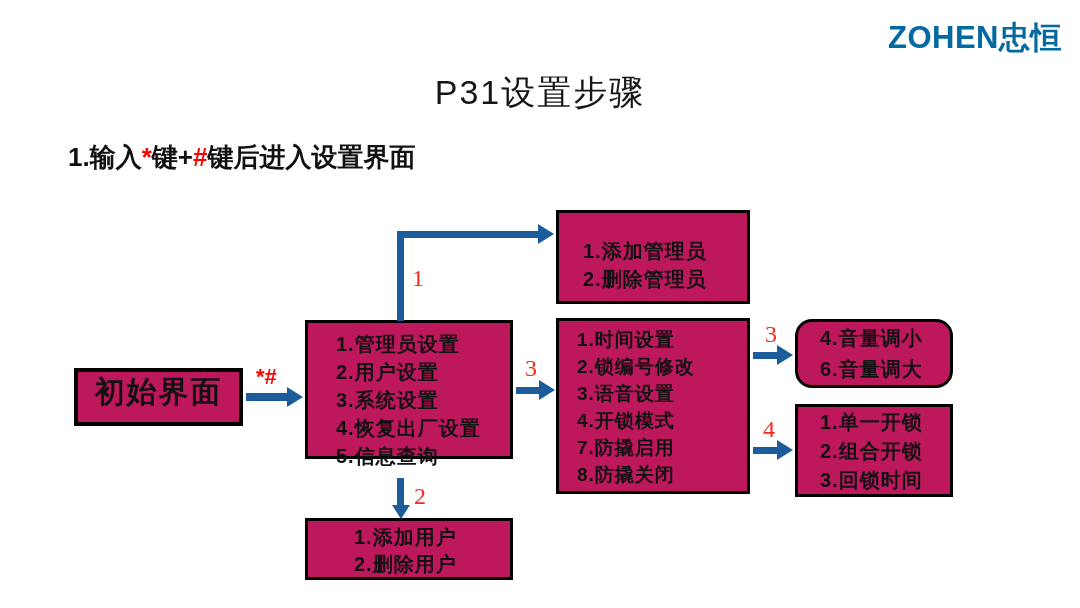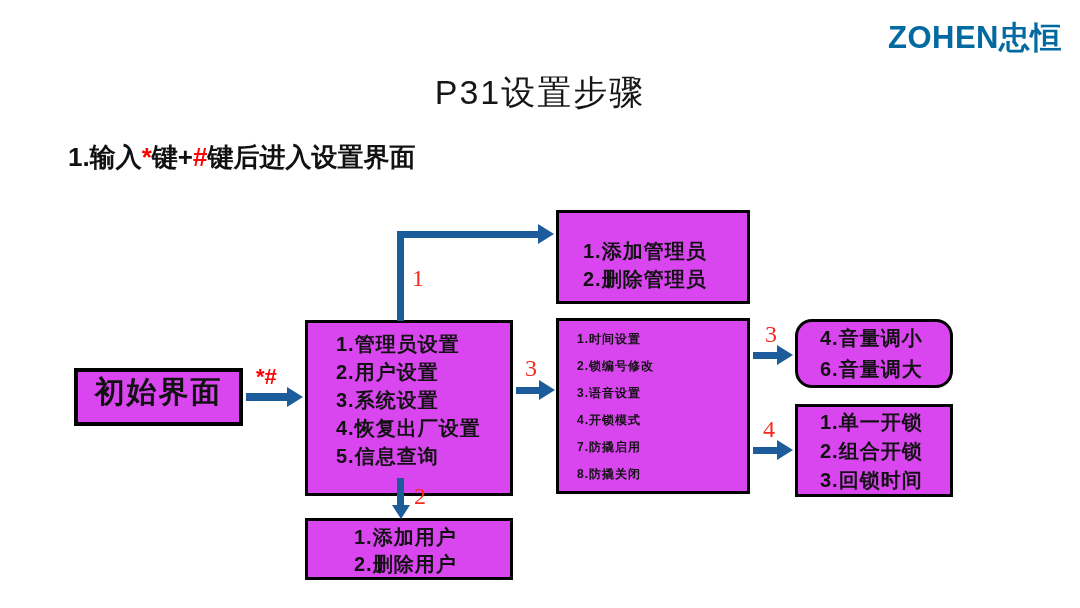--- a/index.html
+++ b/index.html
@@ -58,56 +58,56 @@
     justify-content: center;
     font-size: 21px;
     font-weight: 700;
     color: #1581c5;
     letter-spacing: 1px;
   }
 
   
   .fbox {
     position: absolute;
-    background: #d946ef;
+    background: #be185d;
     border: 3px solid #000000;
     color: #111111;
     font-weight: 700;
   }
   .fbox .item { letter-spacing: 1px; }
 
   .initial-box {
     left: 74px; top: 368px;
     width: 169px; height: 58px;
     border-width: 4px;
     display: flex; align-items: flex-start; justify-content: center;
     font-size: 30px;
     letter-spacing: 2px;
   }
   .main-box {
     left: 305px; top: 320px;
-    width: 208px; height: 176px;
+    width: 208px; height: 139px;
     padding: 7px 0 0 28px;
     font-size: 20px;
   }
   .main-box .item { line-height: 28px; }
 
   .admin-box {
     left: 556px; top: 210px;
     width: 194px; height: 94px;
     padding: 24px 0 0 24px;
     font-size: 20px;
   }
   .admin-box .item { line-height: 28px; }
 
   .system-box {
     left: 556px; top: 318px;
     width: 194px; height: 176px;
     padding: 5px 0 0 18px;
-    font-size: 12px;
+    font-size: 19px;
   }
   .system-box .item { line-height: 27px; }
 
   .volume-box {
     left: 795px; top: 319px;
     width: 158px; height: 69px;
     padding: 1px 0 0 22px;
     font-size: 20px;
     border-radius: 17px;
   }

